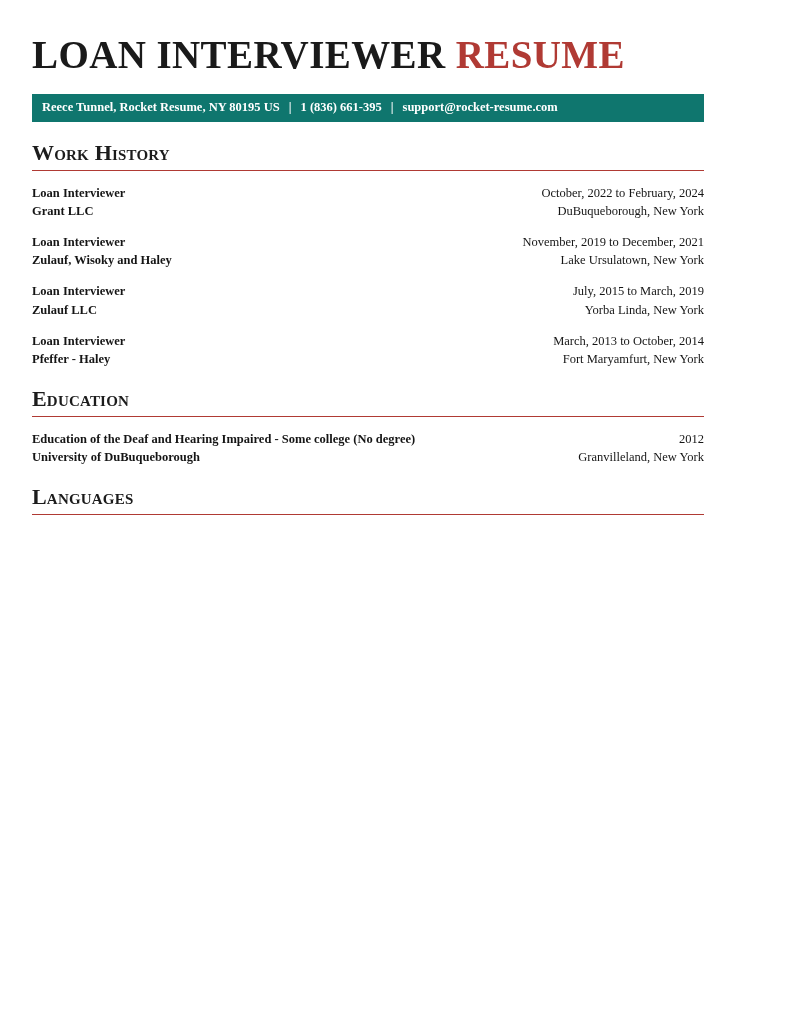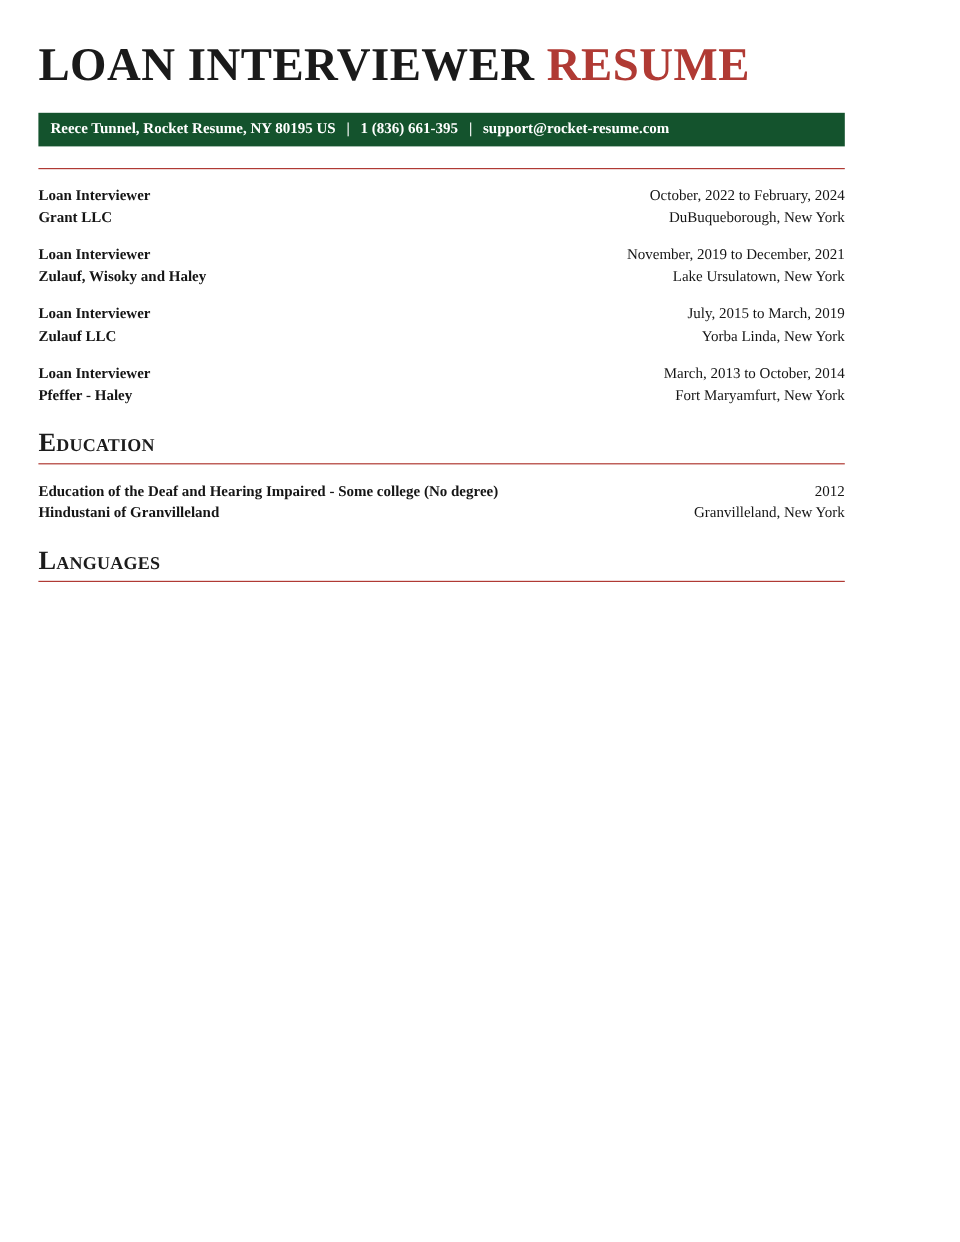--- a/index.html
+++ b/index.html
@@ -30,21 +30,21 @@
     line-height: 1.1;
     margin: 0 0 0 0;
     padding-top: 6px;
     white-space: nowrap;
   }
   .doc-title .t-dark { color: #1a1a1a; }
   .doc-title .t-accent { color: #b03a34; }
 
   .contact-bar {
     margin-top: 17px;
-    background: #14532d;
+    background: #0f766e;
     color: #ffffff;
     height: 28px;
     display: flex;
     align-items: center;
     padding: 0 10px;
     box-sizing: border-box;
   }
   .contact-bar .c-item {
     font-size: 12.5px;
     font-weight: bold;
@@ -120,20 +120,21 @@
 
   <div class="contact-bar">
     <span class="c-item">Reece Tunnel, Rocket Resume, NY 80195 US</span>
     <span class="c-sep">|</span>
     <span class="c-item">1 (836) 661-395</span>
     <span class="c-sep">|</span>
     <span class="c-item">support@rocket-resume.com</span>
   </div>
 
   <div class="section">
+    <h2 class="section-title">Work History</h2>
     <hr class="section-rule">
 
     <div class="entry">
       <div class="entry-row">
         <span class="entry-left-bold">Loan Interviewer</span>
         <span class="entry-right">October, 2022 to February, 2024</span>
       </div>
       <div class="entry-row">
         <span class="entry-left-bold">Grant LLC</span>
         <span class="entry-right italic">DuBuqueborough, New York</span>
@@ -177,21 +178,21 @@
   <div class="section">
     <h2 class="section-title">Education</h2>
     <hr class="section-rule">
 
     <div class="entry">
       <div class="entry-row">
         <span class="entry-left-bold">Education of the Deaf and Hearing Impaired - Some college (No degree)</span>
         <span class="entry-right">2012</span>
       </div>
       <div class="entry-row">
-        <span class="entry-left-bold">Hindustani of Granvilleland</span>
+        <span class="entry-left-bold">University of DuBuqueborough</span>
         <span class="entry-right italic">Granvilleland, New York</span>
       </div>
     </div>
 
   </div>
 
   <div class="section">
     <h2 class="section-title">Languages</h2>
     <hr class="section-rule">
   </div>

